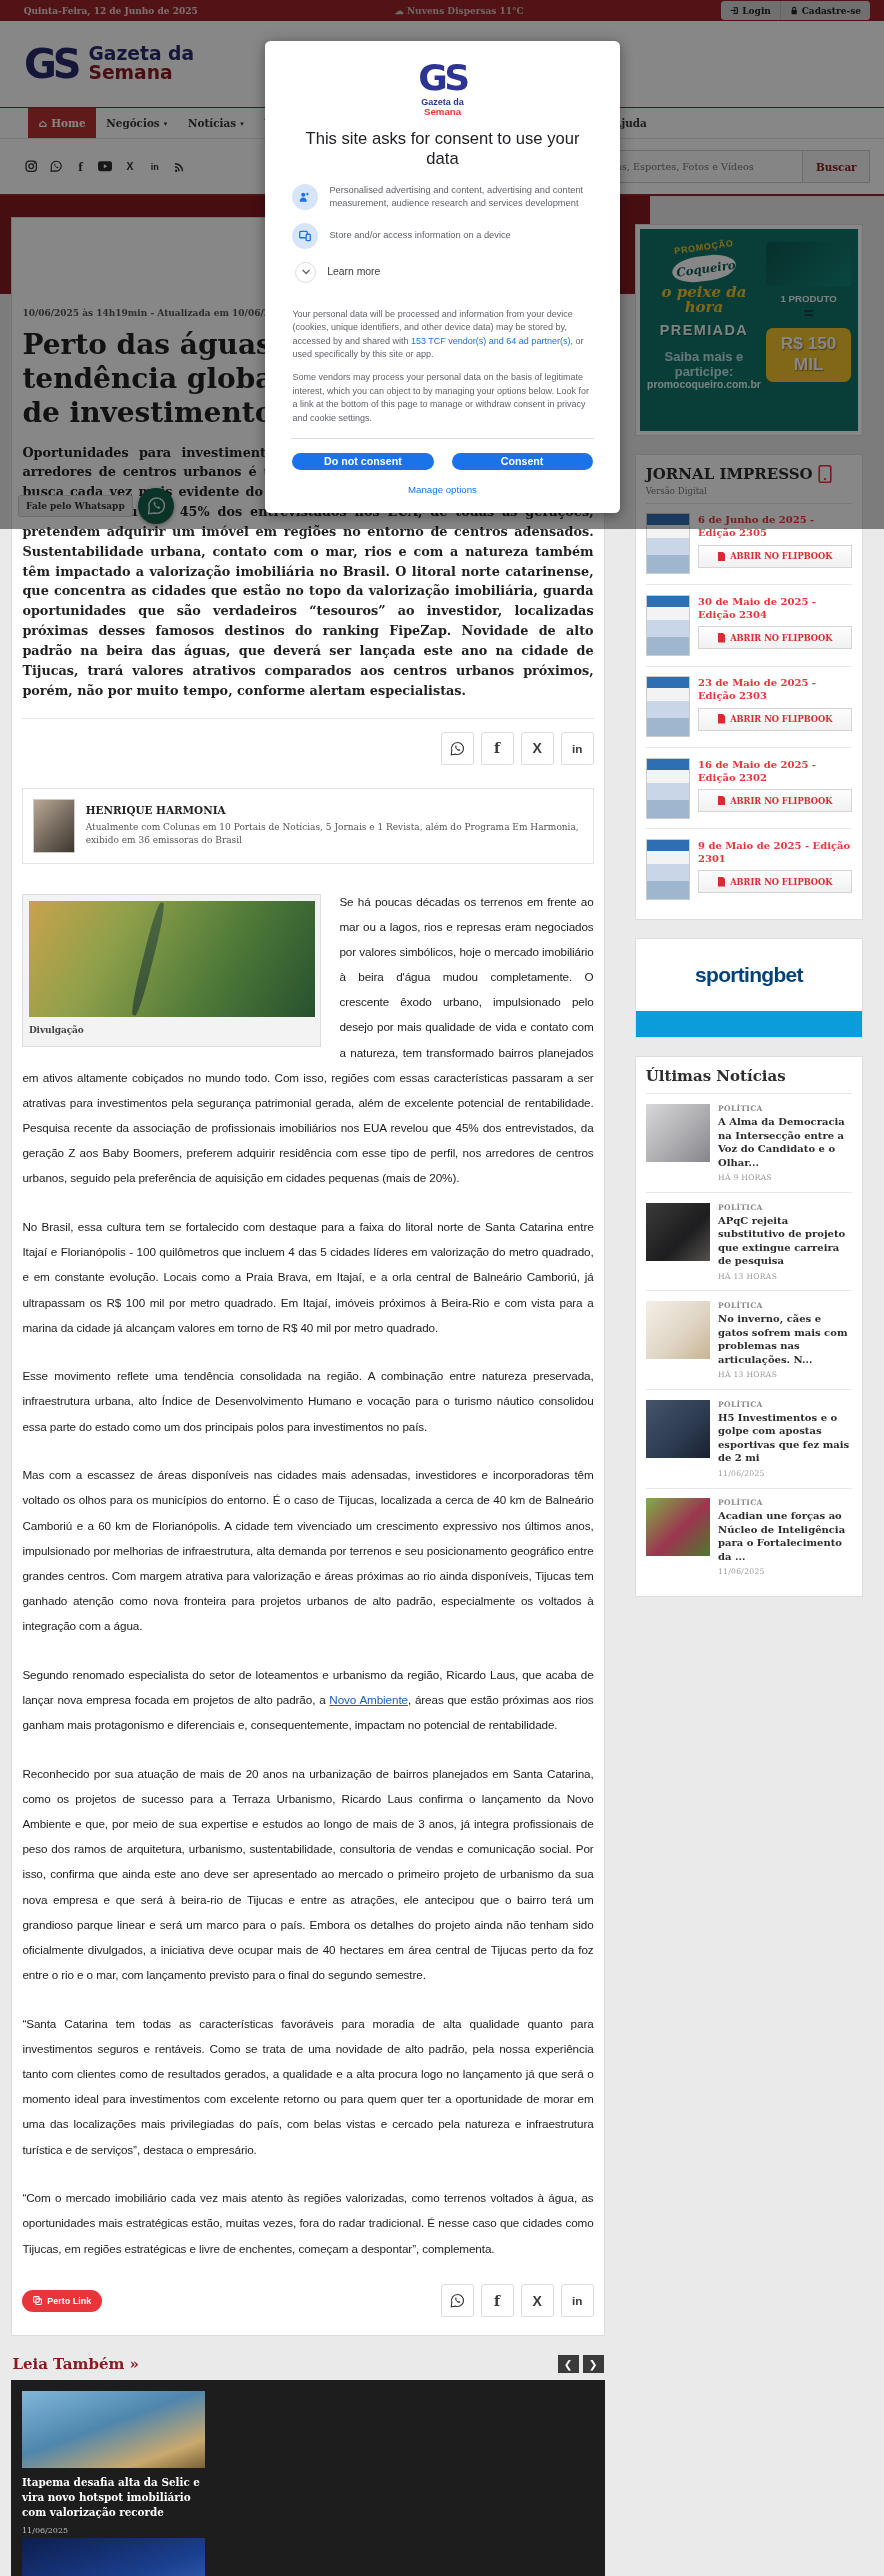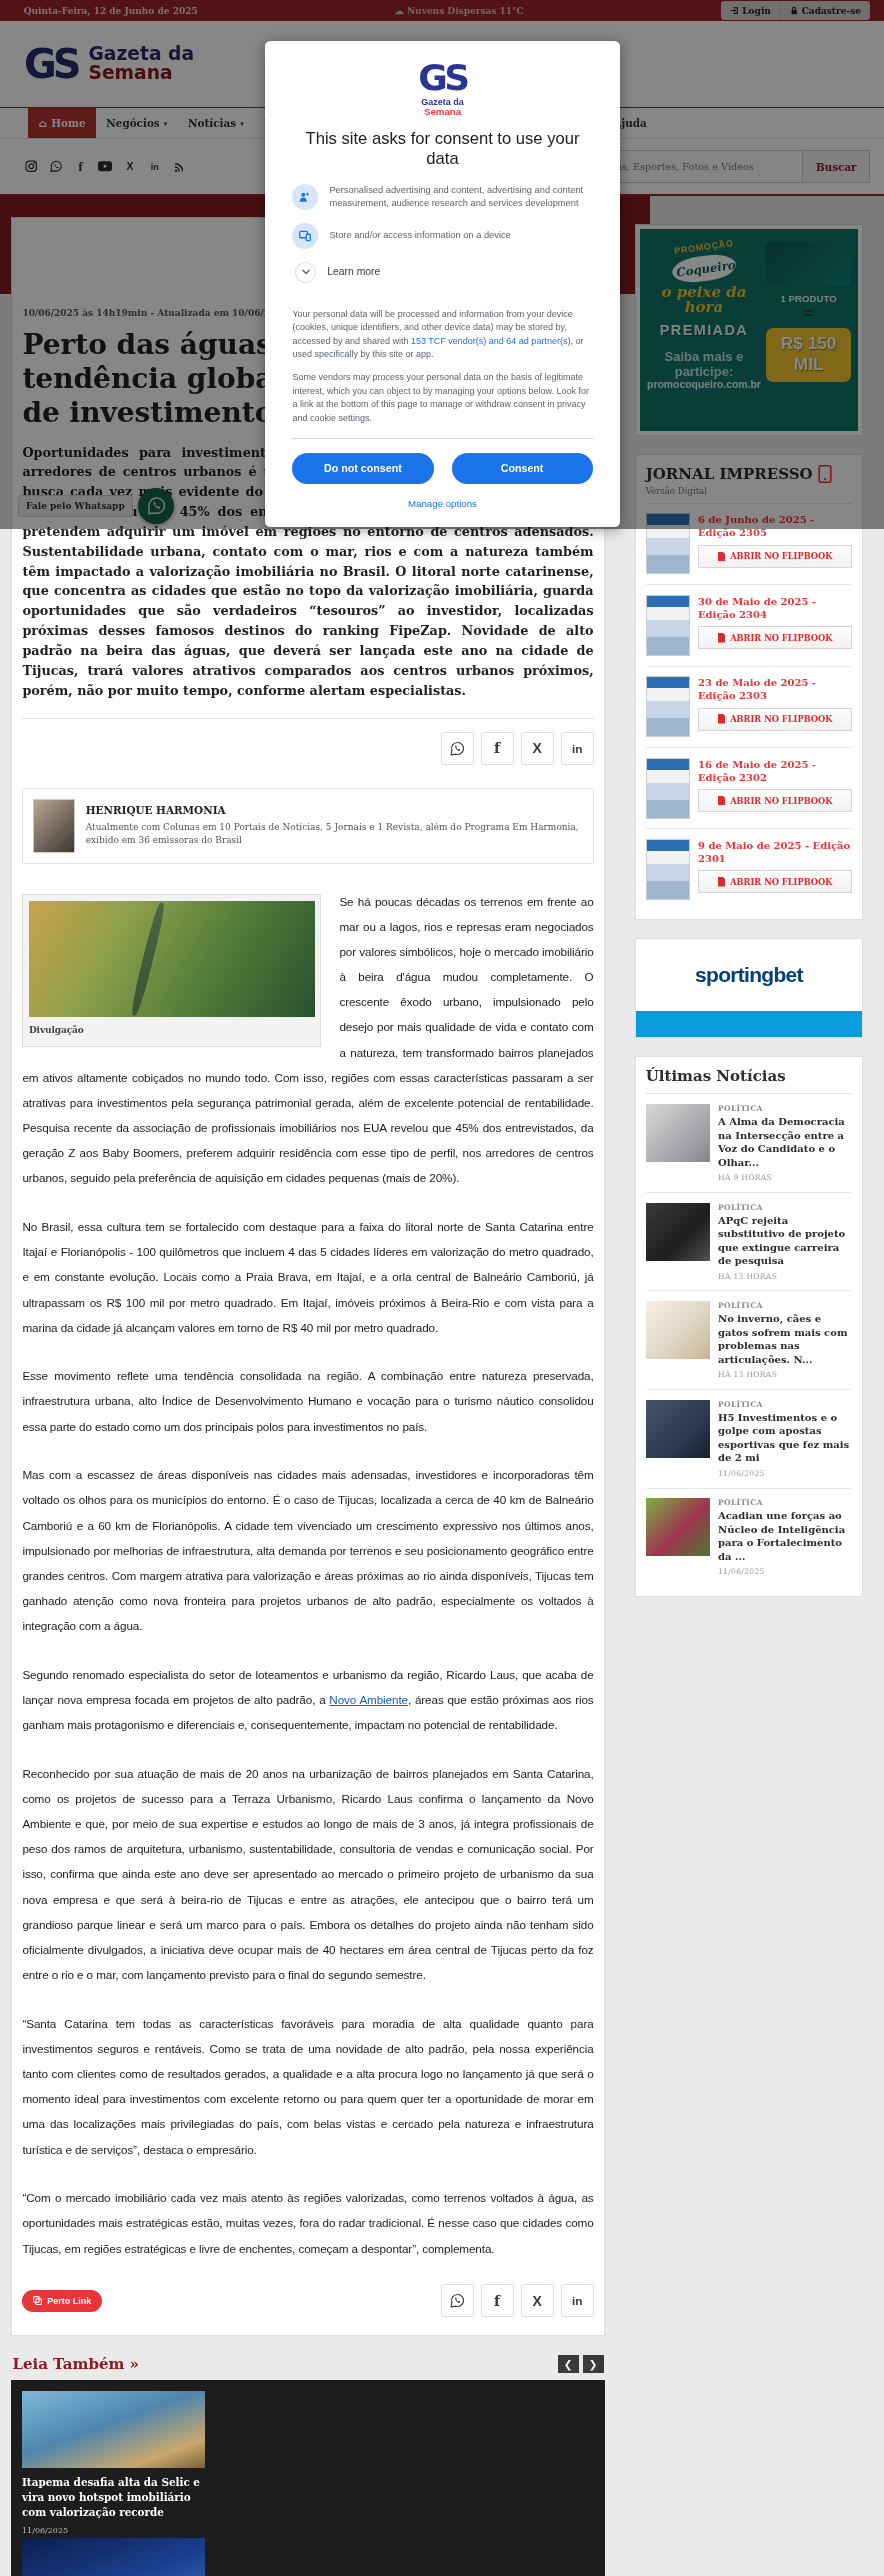--- a/index.html
+++ b/index.html
@@ -145,21 +145,21 @@
   .dlg-title { text-align:center; font-size:16.6px; color:#202124; font-weight:500; margin:4.1px 0 15px; }
   .dlg-row { display:flex; align-items:center; gap:11px; margin:0 1.4px 12.4px; }
   .dlg-ic { width:26px; height:26px; border-radius:50%; background:#d7e5fb; color:#1a73e8; display:flex; align-items:center; justify-content:center; flex:none; }
   .dlg-ic.outline { background:#fff; border:0.7px solid #dadce0; color:#5f6368; width:21px; height:21px; margin-left:2.8px; cursor:pointer; }
   .dlg-row p { font-size:9.3px; color:#5f6368; line-height:1.45; }
   .dlg-row .lm { font-size:10.4px; color:#3c4043; }
   .dlg-body { font-size:9px; color:#5f6368; line-height:1.5; margin:2.8px 1.4px 9.7px; }
   .dlg-body a { color:#1a73e8; text-decoration:none; cursor:pointer; }
   .dlg-div { border:none; border-top:0.7px solid #dadce0; margin:12.4px 0 14px; }
   .dlg-btns { display:flex; justify-content:space-between; gap:18px; padding:0 1.4px; }
-  .dlg-btn { flex:1; height:31px; border:none; border-radius:16.6px; background:#1a73e8; color:#fff; font-size:10.7px; font-weight:bold; cursor:pointer; font-family:"Liberation Sans", sans-serif; }
+  .dlg-btn { flex:1; height:17px; border:none; border-radius:16.6px; background:#1a73e8; color:#fff; font-size:10.7px; font-weight:bold; cursor:pointer; font-family:"Liberation Sans", sans-serif; }
   .dlg-manage { text-align:center; color:#1a73e8; font-size:9.7px; margin-top:14px; cursor:pointer; }
 </style>
 </head>
 <body>
 
 <div class="topbar">
   <span class="date">Quinta-Feira, 12 de Junho de 2025</span>
   <span class="weather"><span>☁ </span><span>Nuvens Dispersas 11°C</span></span>
   <div class="topbtns">
     <div class="topbtn">

